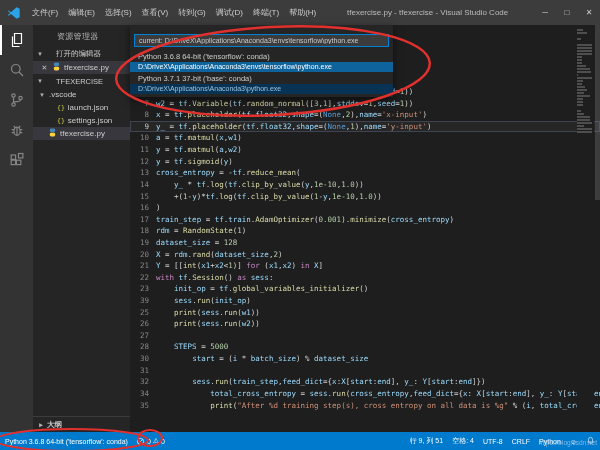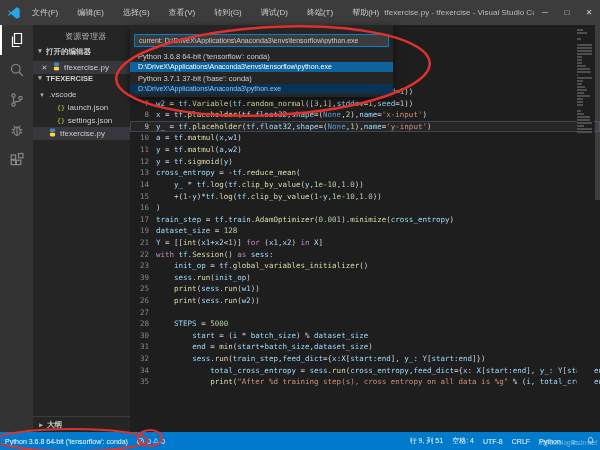--- a/index.html
+++ b/index.html
@@ -4,37 +4,37 @@
 <style>
   * { box-sizing: border-box; margin: 0; padding: 0; }
   html,body { width:600px; height:450px; background:#1e1e1e; overflow:hidden;
               font-family:"Liberation Sans", sans-serif; }
   .app { position:relative; width:600px; height:450px; background:#1e1e1e; overflow:hidden; }
 
   
   .titlebar { position:absolute; left:0; top:0; width:600px; height:25px; background:#3c3c3c;
               display:flex; align-items:center; color:#cccccc; font-size:8px; }
   .vscode-logo { margin:0 6px 0 7px; display:flex; }
-  .menus { display:flex;gap:9px; }
+  .menus { display:flex; }
   .menu { padding:0 5px; cursor:default; white-space:nowrap; }
-  .wintitle { flex:1; text-align:left; white-space:nowrap; overflow:hidden; color:#bbbbbb; }
+  .wintitle { flex:1; text-align:center; white-space:nowrap; overflow:hidden; color:#bbbbbb; }
   .controls { display:flex; }
   .controls span { width:22px; text-align:center; font-size:8px; color:#cccccc; }
 
   
   .activitybar { position:absolute; left:0; top:25px; width:33px; height:407px; background:#333333; }
   .ab-item { width:33px; height:30px; display:flex; align-items:center; justify-content:center; color:#858585; }
   .ab-item.active { color:#ffffff; box-shadow: inset 2px 0 0 #ffffff; }
   .ab-item svg { stroke:currentColor; fill:none; stroke-width:1.2; }
 
   
   .sidebar { position:absolute; left:33px; top:25px; width:97px; height:407px; background:#252526;
              color:#cccccc; font-size:8px; }
-  .sb-title { padding:6px 0 5px 24px; color:#bbbbbb; letter-spacing:.3px;margin-left:8px; }
-  .sb-section { height:14px; display:flex; font-weight:bold; font-size:7.5px; padding-left:3px; gap:2px; }
+  .sb-title { padding:6px 0 5px 24px; color:#bbbbbb; letter-spacing:.3px; }
+  .sb-section { height:14px; display:flex; align-items:center; font-weight:normal; font-size:7.5px; padding-left:3px; gap:12px; }
   .row { height:13px; display:flex; align-items:center; gap:3px; white-space:nowrap; overflow:hidden; }
   .row.selected { background:#37373d; }
   .chev { width:8px; text-align:center; color:#b0b0b0; font-size:7px; }
   .close-x { color:#c5c5c5; font-size:7px; width:9px; text-align:center; }
   .json-ic { color:#cbcb41; font-size:6.5px; font-family:"DejaVu Sans Mono",monospace; }
   .outline { position:absolute; bottom:0; left:0; width:100%; height:16px; border-top:1px solid #3c3c3c;
              display:flex; align-items:center; font-weight:bold; font-size:7.5px; gap:2px; padding-left:4px; }
 
   
   .editor { position:absolute; left:130px; top:25px; width:470px; height:407px; background:#1e1e1e; overflow:hidden; }
@@ -260,24 +260,32 @@
         </div>
         <div class="code-line">
           <span class="gutter">16</span>
           <span class="code-text"><span class="tok-p">)</span></span>
         </div>
         <div class="code-line">
           <span class="gutter">17</span>
           <span class="code-text"><span class="tok-v">train_step</span><span class="tok-p"> = </span><span class="tok-v">tf</span><span class="tok-p">.</span><span class="tok-v">train</span><span class="tok-p">.</span><span class="tok-f">AdamOptimizer</span><span class="tok-p">(</span><span class="tok-n">0.001</span><span class="tok-p">).</span><span class="tok-f">minimize</span><span class="tok-p">(</span><span class="tok-v">cross_entropy</span><span class="tok-p">)</span></span>
         </div>
         <div class="code-line">
+          <span class="gutter">18</span>
+          <span class="code-text"><span class="tok-v">rdm</span><span class="tok-p"> = </span><span class="tok-f">RandomState</span><span class="tok-p">(</span><span class="tok-n">1</span><span class="tok-p">)</span></span>
+        </div>
+        <div class="code-line">
           <span class="gutter">19</span>
           <span class="code-text"><span class="tok-v">dataset_size</span><span class="tok-p"> = </span><span class="tok-n">128</span></span>
         </div>
         <div class="code-line">
+          <span class="gutter">20</span>
+          <span class="code-text"><span class="tok-v">X</span><span class="tok-p"> = </span><span class="tok-v">rdm</span><span class="tok-p">.</span><span class="tok-f">rand</span><span class="tok-p">(</span><span class="tok-v">dataset_size</span><span class="tok-p">,</span><span class="tok-n">2</span><span class="tok-p">)</span></span>
+        </div>
+        <div class="code-line">
           <span class="gutter">21</span>
           <span class="code-text"><span class="tok-v">Y</span><span class="tok-p"> = [[</span><span class="tok-f">int</span><span class="tok-p">(</span><span class="tok-v">x1</span><span class="tok-p">+</span><span class="tok-v">x2</span><span class="tok-p">&lt;</span><span class="tok-n">1</span><span class="tok-p">)] </span><span class="tok-k">for</span><span class="tok-p"> (</span><span class="tok-v">x1</span><span class="tok-p">,</span><span class="tok-v">x2</span><span class="tok-p">) </span><span class="tok-k">in</span><span class="tok-p"> </span><span class="tok-v">X</span><span class="tok-p">]</span></span>
         </div>
         <div class="code-line">
           <span class="gutter">22</span>
           <span class="code-text"><span class="tok-k">with</span><span class="tok-p"> </span><span class="tok-v">tf</span><span class="tok-p">.</span><span class="tok-f">Session</span><span class="tok-p">() </span><span class="tok-k">as</span><span class="tok-p"> </span><span class="tok-v">sess</span><span class="tok-p">:</span></span>
         </div>
         <div class="code-line">
           <span class="gutter">23</span>
           <span class="code-text"><span class="tok-p">    </span><span class="tok-v">init_op</span><span class="tok-p"> = </span><span class="tok-v">tf</span><span class="tok-p">.</span><span class="tok-f">global_variables_initializer</span><span class="tok-p">()</span></span>
@@ -301,21 +309,20 @@
         <div class="code-line">
           <span class="gutter">28</span>
           <span class="code-text"><span class="tok-p">    </span><span class="tok-v">STEPS</span><span class="tok-p"> = </span><span class="tok-n">5000</span></span>
         </div>
         <div class="code-line">
           <span class="gutter">30</span>
           <span class="code-text"><span class="tok-p">        </span><span class="tok-v">start</span><span class="tok-p"> = (</span><span class="tok-v">i</span><span class="tok-p"> * </span><span class="tok-v">batch_size</span><span class="tok-p">) % </span><span class="tok-v">dataset_size</span></span>
         </div>
         <div class="code-line">
           <span class="gutter">31</span>
-          <span class="code-text"><span class="tok-p">        </span><span class="tok-v">end</span><span class="tok-p"> = </span><span class="tok-f">min</span><span class="tok-p">(</span><span class="tok-v">start</span><span class="tok-p">+</span><span class="tok-v">batch_size</span><span class="tok-p">,</span><span class="tok-v">dataset_size</span><span class="tok-p">)</span></span>
         </div>
         <div class="code-line">
           <span class="gutter">32</span>
           <span class="code-text"><span class="tok-p">        </span><span class="tok-v">sess</span><span class="tok-p">.</span><span class="tok-f">run</span><span class="tok-p">(</span><span class="tok-v">train_step</span><span class="tok-p">,</span><span class="tok-v">feed_dict</span><span class="tok-p">={</span><span class="tok-v">x</span><span class="tok-p">:</span><span class="tok-v">X</span><span class="tok-p">[</span><span class="tok-v">start</span><span class="tok-p">:</span><span class="tok-v">end</span><span class="tok-p">], </span><span class="tok-v">y_</span><span class="tok-p">: </span><span class="tok-v">Y</span><span class="tok-p">[</span><span class="tok-v">start</span><span class="tok-p">:</span><span class="tok-v">end</span><span class="tok-p">]})</span></span>
         </div>
         <div class="code-line">
           <span class="gutter">34</span>
           <span class="code-text"><span class="tok-p">            </span><span class="tok-v">total_cross_entropy</span><span class="tok-p"> = </span><span class="tok-v">sess</span><span class="tok-p">.</span><span class="tok-f">run</span><span class="tok-p">(</span><span class="tok-v">cross_entropy</span><span class="tok-p">,</span><span class="tok-v">feed_dict</span><span class="tok-p">={</span><span class="tok-v">x</span><span class="tok-p">: </span><span class="tok-v">X</span><span class="tok-p">[</span><span class="tok-v">start</span><span class="tok-p">:</span><span class="tok-v">end</span><span class="tok-p">], </span><span class="tok-v">y_</span><span class="tok-p">: </span><span class="tok-v">Y</span><span class="tok-p">[</span><span class="tok-v">start</span><span class="tok-p">:</span><span class="tok-v">end</span></span>
         </div>
         <div class="code-line">

